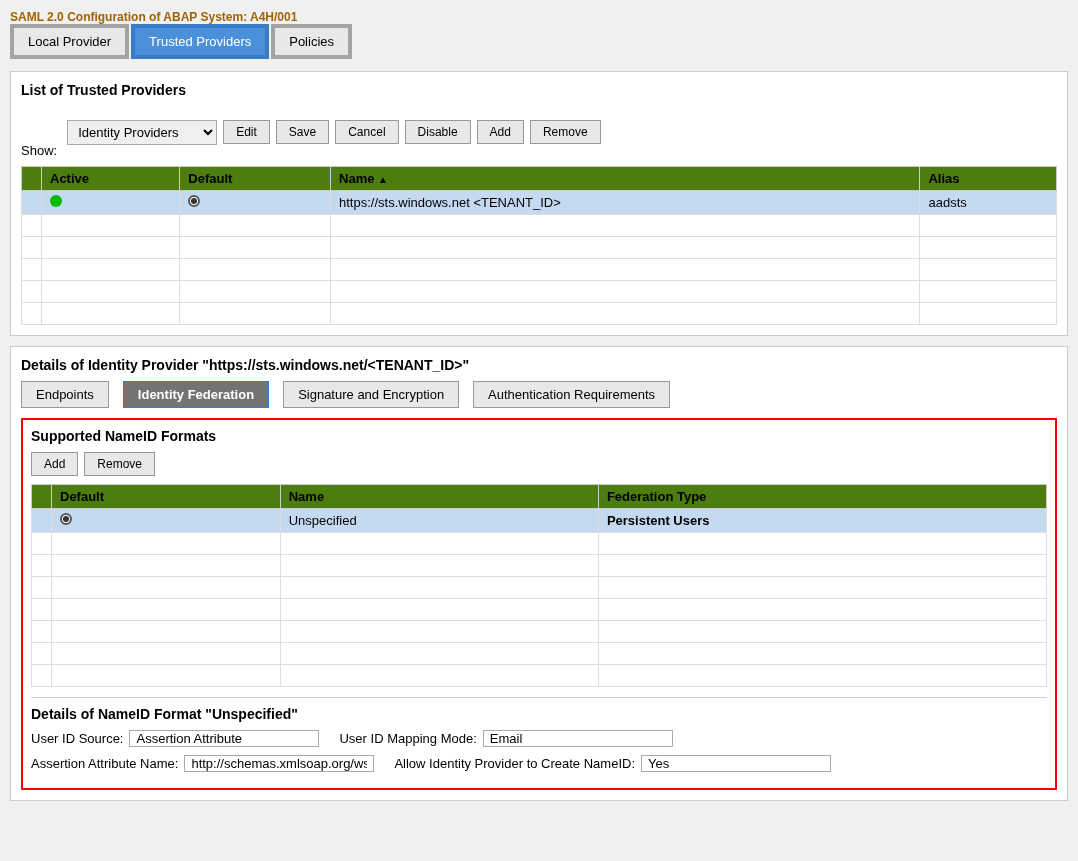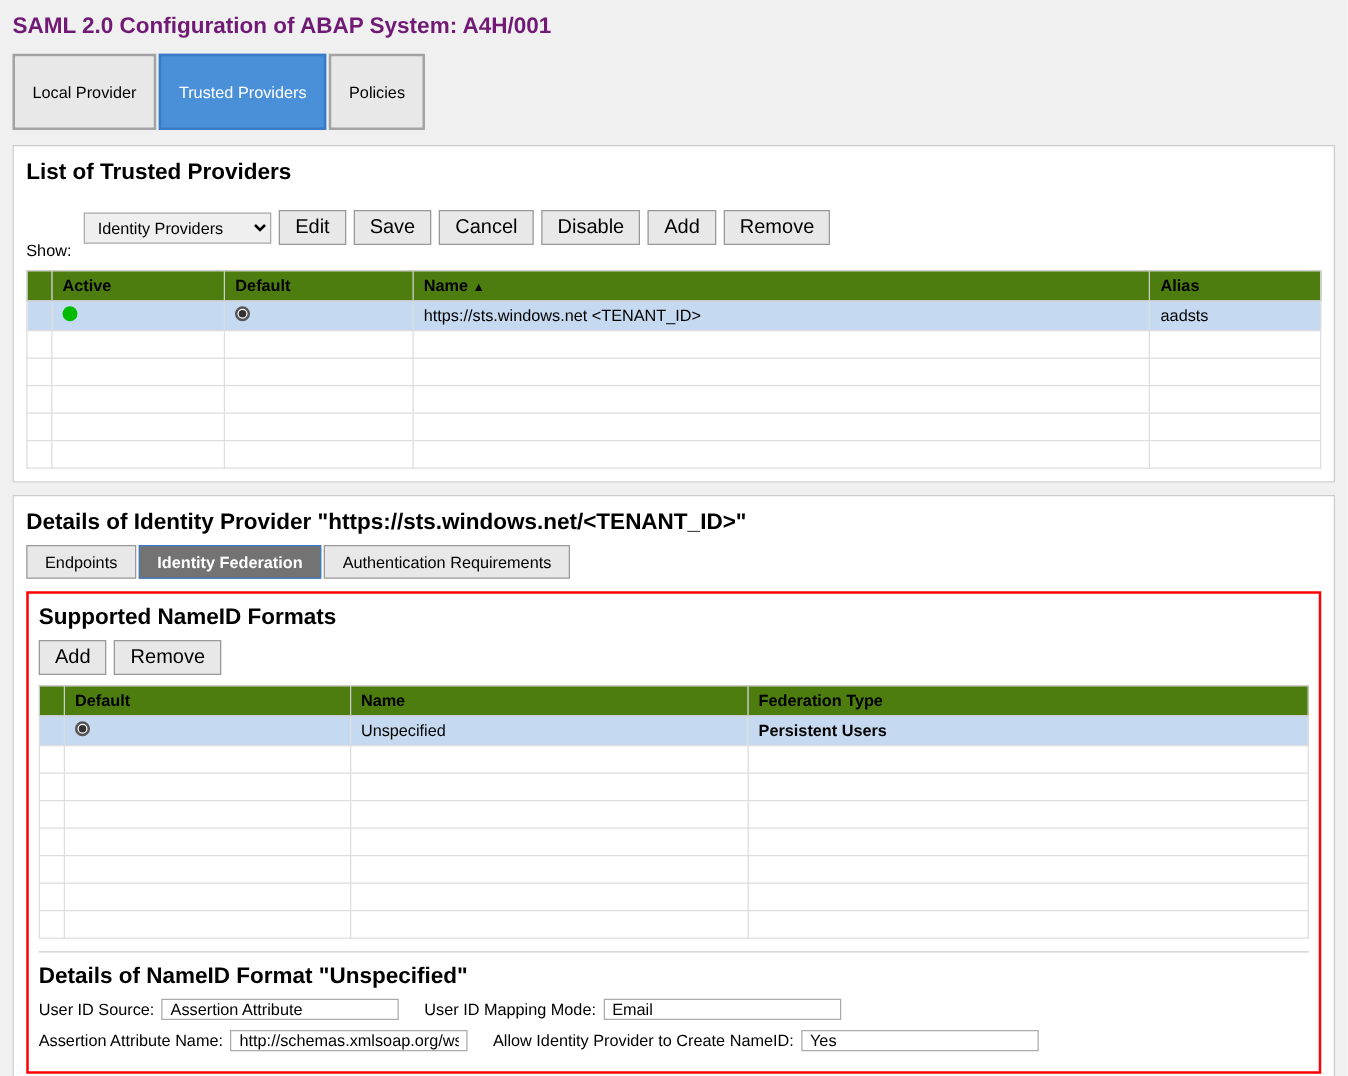--- a/index.html
+++ b/index.html
@@ -4,50 +4,49 @@
   <style>
     * { box-sizing: border-box; margin: 0; padding: 0; }
     body {
       font-family: Arial, sans-serif;
       font-size: 13px;
       background: #f0f0f0;
       color: #000;
       padding: 10px;
     }
     .page-title {
-      font-size: 18px;
+      font-size: 12px;
       font-weight: bold;
-      margin-bottom: 12px;
-      color: #701a75;
+      color: #a16207;
     }
     .tab-bar {
       display: flex;
       gap: 2px;
       margin-bottom: 12px;
     }
     .tab {
-      padding: 21px 14px;
-      border: 2px solid #a3a3a3;
+      padding: 6px 14px;
+      border: 4px solid #a3a3a3;
       background: #e8e8e8;
       cursor: pointer;
       font-size: 13px;
     }
     .tab.active {
       background: #4a90d9;
       color: #fff;
       border-color: #3a7bc8;
     }
     .section {
       background: #fff;
       border: 1px solid #ccc;
       margin-bottom: 10px;
       padding: 10px;
     }
     .section-title {
-      font-size: 18px;
+      font-size: 14px;
       font-weight: bold;
       margin-bottom: 8px;
     }
     .toolbar {
       display: flex;
       align-items: center;
       gap: 6px;
       margin-bottom: 8px;
     }
     .label-show {
@@ -59,21 +58,21 @@
       padding: 3px 6px;
       border: 1px solid #aaa;
       font-size: 13px;
       min-width: 150px;
     }
     button.btn {
       padding: 4px 12px;
       border: 1px solid #999;
       background: #e8e8e8;
       cursor: pointer;
-      font-size: 16px;
+      font-size: 12px;
     }
     button.btn:disabled {
       color: #999;
       cursor: default;
     }
     table.data-table {
       width: 100%;
       border-collapse: collapse;
       font-size: 13px;
     }
@@ -124,21 +123,21 @@
       border-radius: 50%;
       position: absolute;
       top: 1px;
       left: 1px;
     }
     .details-section {
       margin-top: 10px;
     }
     .sub-tab-bar {
       display: flex;
-      gap: 2px;
+      gap: 14px;
       margin-bottom: 10px;
     }
     .sub-tab {
       padding: 5px 14px;
       border: 1px solid #999;
       background: #e8e8e8;
       cursor: pointer;
       font-size: 13px;
     }
     .sub-tab.active {
@@ -259,20 +258,21 @@
       </tr>
     </tbody>
   </table>
 </div>
 
 <div class="section details-section">
   <div class="section-title">Details of Identity Provider "https://sts.windows.net/&lt;TENANT_ID&gt;"</div>
   <div class="sub-tab-bar">
     <div class="sub-tab">Endpoints</div>
     <div class="sub-tab active">Identity Federation</div>
+    <div class="sub-tab">Signature and Encryption</div>
     <div class="sub-tab">Authentication Requirements</div>
   </div>
 
   <div class="red-bordered">
     <div class="section-title">Supported NameID Formats</div>
     <div class="toolbar">
       <button class="btn">Add</button>
       <button class="btn">Remove</button>
     </div>
     <table class="data-table">

